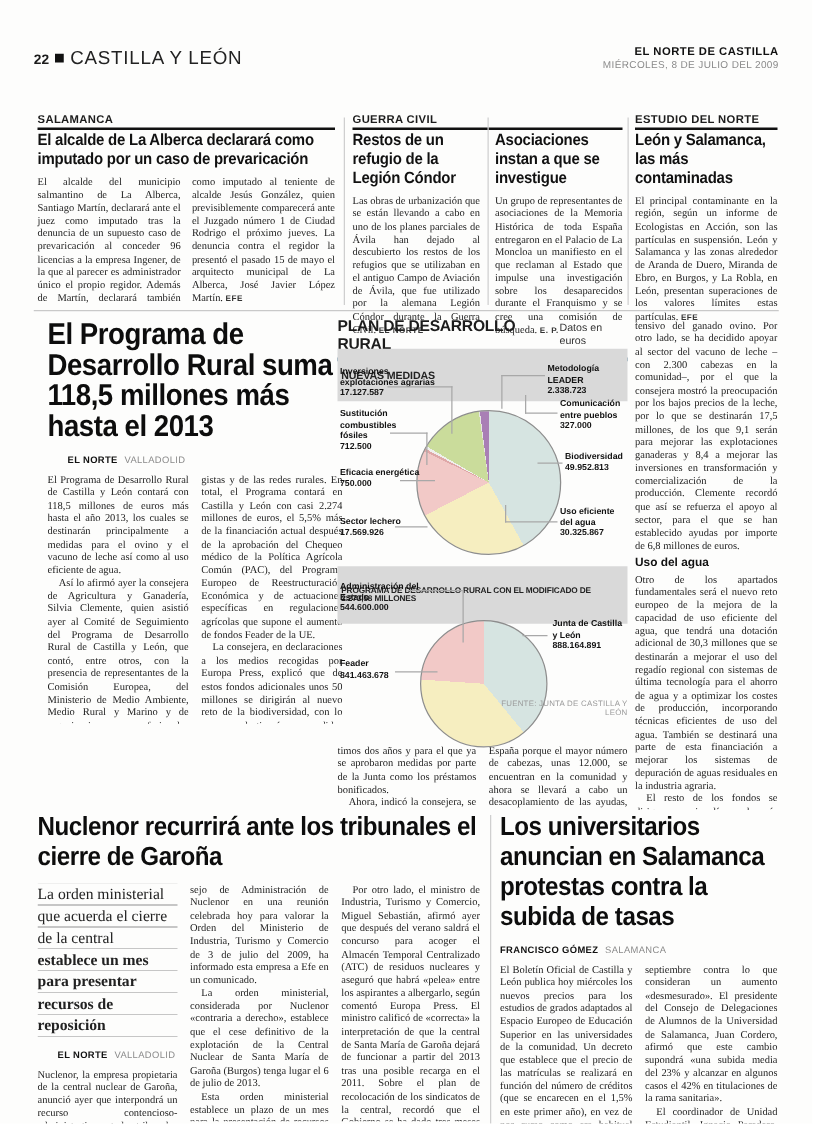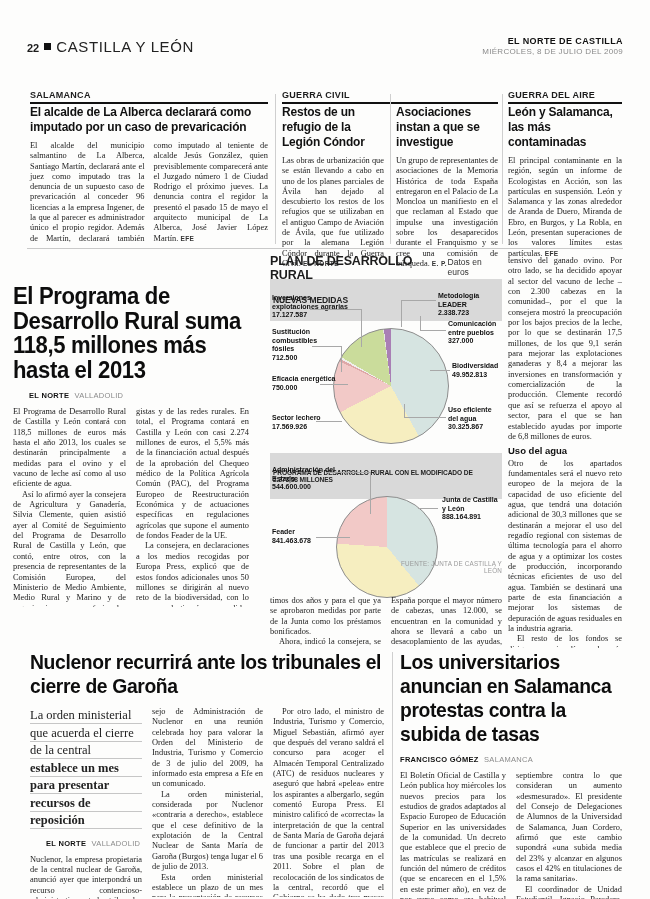--- a/index.html
+++ b/index.html
@@ -24,21 +24,21 @@
   .kicker{position:absolute;border-bottom:2px solid #111;padding-bottom:2px;
           font-family:"Liberation Sans",sans-serif;font-weight:bold;font-size:9px;letter-spacing:.3px;}
   .bhead{font-family:"Liberation Sans",sans-serif;font-weight:bold;font-size:13px;line-height:15px;
          letter-spacing:-.2px;color:#111;margin:0 0 7px 0;}
   .brief{position:absolute;}
   .bbody{font-size:8.4px;line-height:10.3px;text-align:justify;color:#222;}
   .b2col{column-count:2;column-gap:9px;}
   .sig{font-family:"Liberation Sans",sans-serif;font-weight:bold;font-size:6.5px;letter-spacing:.4px;color:#333;}
 
   
-  .mainblock{position:absolute;left:13px;top:256px;width:236px;height:396px;overflow:hidden;margin-top:28px;}
+  .mainblock{position:absolute;left:38px;top:256px;width:236px;height:396px;overflow:hidden;}
   .h-big{font-family:"Liberation Sans",sans-serif;font-weight:bold;font-size:24px;line-height:24.5px;
          letter-spacing:-.4px;color:#0d0d0d;margin:0;}
   .deck{margin-top:13px;font-size:15px;line-height:20px;color:#222;
         background-image:repeating-linear-gradient(to bottom,transparent 0,transparent 19px,#c6c6c6 19px,#c6c6c6 20px);}
   .deck b{font-weight:bold;}
   .byline{margin:9px 0 7px 16px;font-family:"Liberation Sans",sans-serif;font-size:7.5px;letter-spacing:.3px;}
   .byline .bn{font-weight:bold;color:#111;}
   .byline .bp{color:#8a8a8a;margin-left:3px;}
   .cols{display:flex;gap:10px;}
   .col{text-align:justify;font-size:8.4px;line-height:10.35px;color:#222;overflow:hidden;}
@@ -87,21 +87,21 @@
     <span class="sq"></span>
     <span class="section-title">CASTILLA Y LEÓN</span>
   </div>
   <div class="hdr-right">
     <div class="masthead">EL NORTE DE CASTILLA</div>
     <div class="pubdate">MIÉRCOLES, 8 DE JULIO DEL 2009</div>
   </div>
 
   <div class="kicker" style="left:30px;top:90px;width:238px;"><span>SALAMANCA</span></div>
   <div class="kicker" style="left:282px;top:90px;width:216px;"><span>GUERRA CIVIL</span></div>
-  <div class="kicker" style="left:508px;top:90px;width:114px;"><span>GUERRA DEL AIRE</span></div>
+  <div class="kicker" style="left:508px;top:90px;width:114px;"><span>ESTUDIO DEL NORTE</span></div>
 
   <div class="brief" style="left:30px;top:104px;width:238px;height:140px;">
     <div class="bhead cond">El alcalde de La Alberca declarará como imputado por un caso de prevaricación</div>
     <div class="bbody b2col">
       <span>El alcalde del municipio salmantino de La Alberca, Santiago Martín, declarará ante el juez como imputado tras la denuncia de un supuesto caso de prevaricación al conceder 96 licencias a la empresa Ingener, de la que al parecer es administrador único el propio regidor. Además de Martín, declarará también como imputado al teniente de alcalde Jesús González, quien previsiblemente comparecerá ante el Juzgado número 1 de Ciudad Rodrigo el próximo jueves. La denuncia contra el regidor la presentó el pasado 15 de mayo el arquitecto municipal de La Alberca, José Javier López Martín.</span>
       <span class="sig">EFE</span>
     </div>
   </div>
   <div class="vrule" style="left:275px;top:94px;height:150px;"></div>
 

